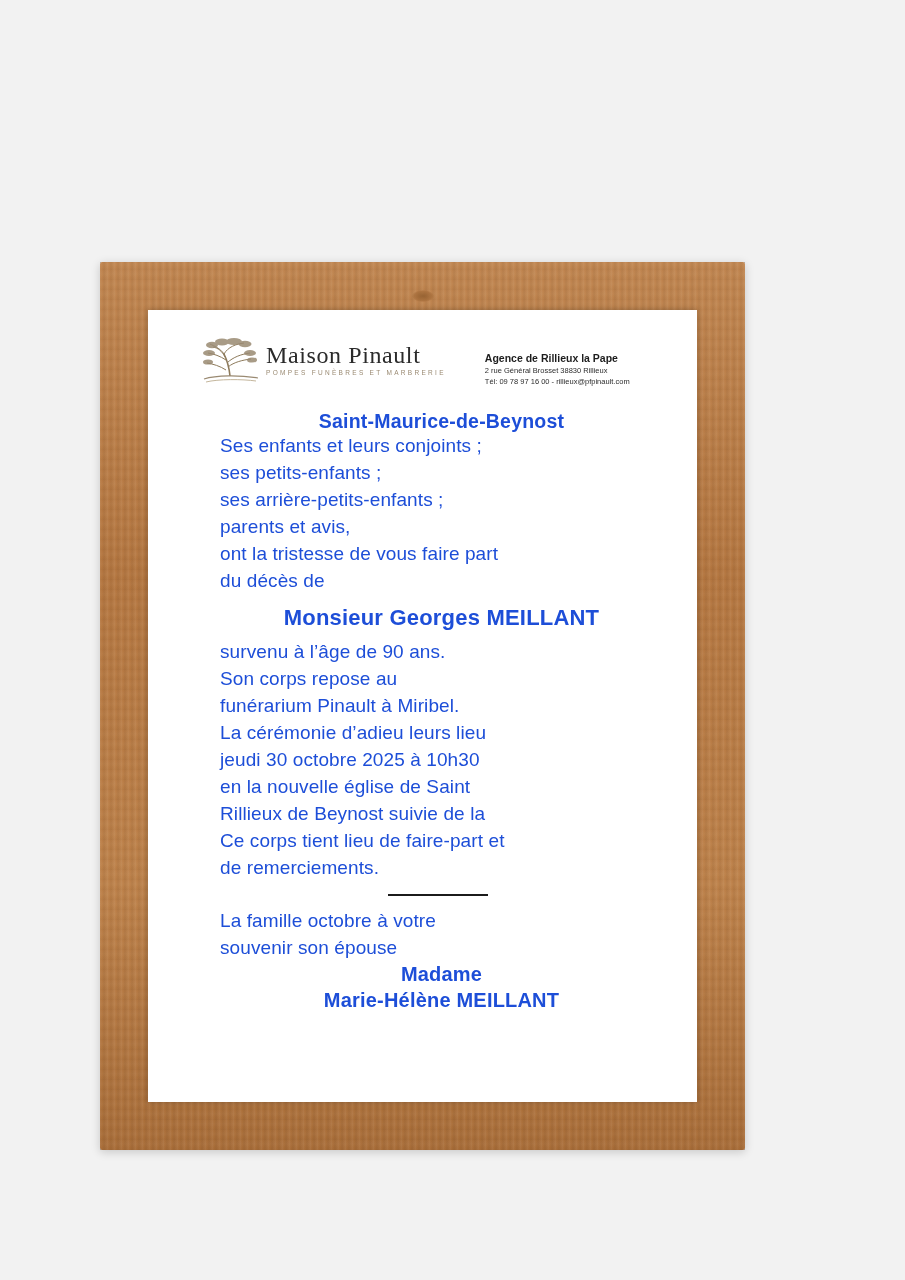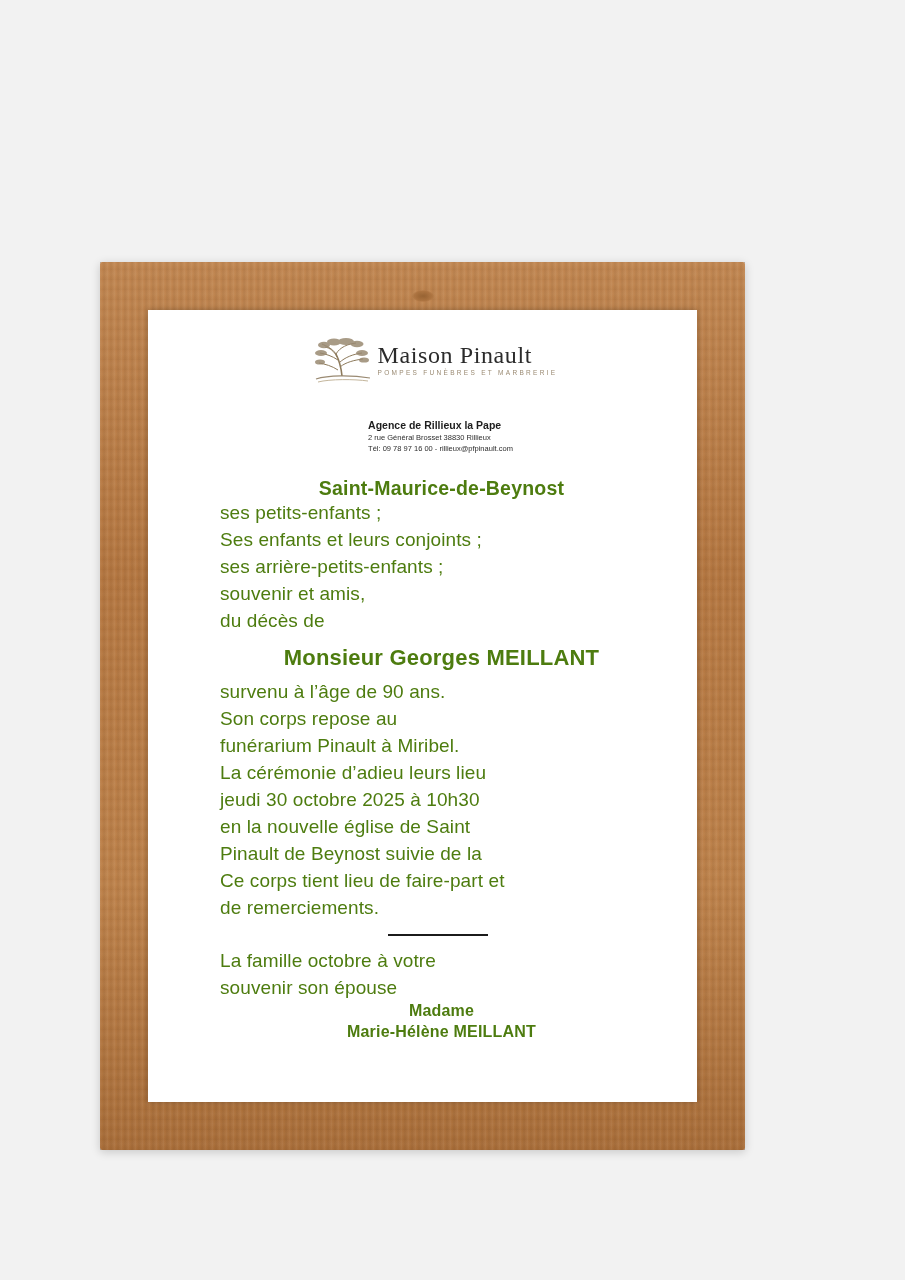--- a/index.html
+++ b/index.html
@@ -97,24 +97,23 @@
     position: absolute;
     inset: 0;
     padding: 16px 24px 10px 24px;
     box-sizing: border-box;
     background: #ffffff;
   }
 
   
   .letterhead {
     display: flex;
-    align-items: center;
-    gap: 20px;
+    align-items: flex-end;
+    gap: 27px;
     padding: 6px 4px 0 28px;
-    flex-direction: column;
   }
   .logo-block {
     display: flex;
     align-items: center;
     gap: 4px;
   }
   .logo-mark { width: 62px; height: 56px; flex: 0 0 auto; }
   .logo-text { line-height: 1; }
   .logo-title {
     font-family: "Liberation Serif", serif;
@@ -142,21 +141,21 @@
   }
   .agency-addr, .agency-contact {
     font-size: 7.5px;
     color: #2d2d2d;
   }
 
   
   .notice {
     margin: 22px 0 0 0;
     padding: 0 10px 0 48px;
-    color: #4d7c0f;
+    color: #1d4ed8;
   }
   .center-line {
     text-align: center;
     font-weight: bold;
     font-size: 19.5px;
     letter-spacing: .2px;
   }
   .line {
     font-size: 19px;
     line-height: 1.42;
@@ -171,21 +170,21 @@
   }
   .divider {
     width: 100px;
     height: 2px;
     background: #1b1b1b;
     margin: 12px auto 12px 168px;
   }
   .footer-name {
     text-align: center;
     font-weight: bold;
-    font-size: 16px;
+    font-size: 20px;
     line-height: 1.3;
     letter-spacing: .2px;
   }
 </style>
 </head>
 <body>
 
 <div class="page">
 
   <div class="frame">
@@ -236,35 +235,36 @@
           <div class="agency">
             <div class="agency-name">Agence de Rillieux la Pape</div>
             <div class="agency-addr">2 rue Général Brosset 38830 Rillieux</div>
             <div class="agency-contact">Tél: 09 78 97 16 00  - rillieux@pfpinault.com</div>
           </div>
         </div>
 
         <div class="notice">
           <div class="center-line">Saint-Maurice-de-Beynost</div>
 
+          <div class="line">Ses enfants et leurs conjoints ;</div>
           <div class="line">ses petits-enfants ;</div>
-          <div class="line">Ses enfants et leurs conjoints ;</div>
           <div class="line">ses arrière-petits-enfants ;</div>
-          <div class="line">souvenir et amis,</div>
+          <div class="line">parents et avis,</div>
+          <div class="line">ont la tristesse de vous faire part</div>
           <div class="line">du décès de</div>
 
           <div class="deceased">Monsieur Georges MEILLANT</div>
 
           <div class="line">survenu à l’âge de 90 ans.</div>
           <div class="line">Son corps repose au</div>
           <div class="line">funérarium Pinault à Miribel.</div>
           <div class="line">La cérémonie d’adieu leurs lieu</div>
           <div class="line">jeudi 30 octobre 2025 à 10h30</div>
           <div class="line">en la nouvelle église de Saint</div>
-          <div class="line">Pinault de Beynost suivie de la</div>
+          <div class="line">Rillieux de Beynost suivie de la</div>
           <div class="line">Ce corps tient lieu de faire-part et</div>
           <div class="line">de remerciements.</div>
 
           <div class="divider"></div>
 
           <div class="line">La famille octobre à votre</div>
           <div class="line">souvenir son épouse</div>
 
           <div class="footer-name">Madame</div>
           <div class="footer-name">Marie-Hélène MEILLANT</div>

